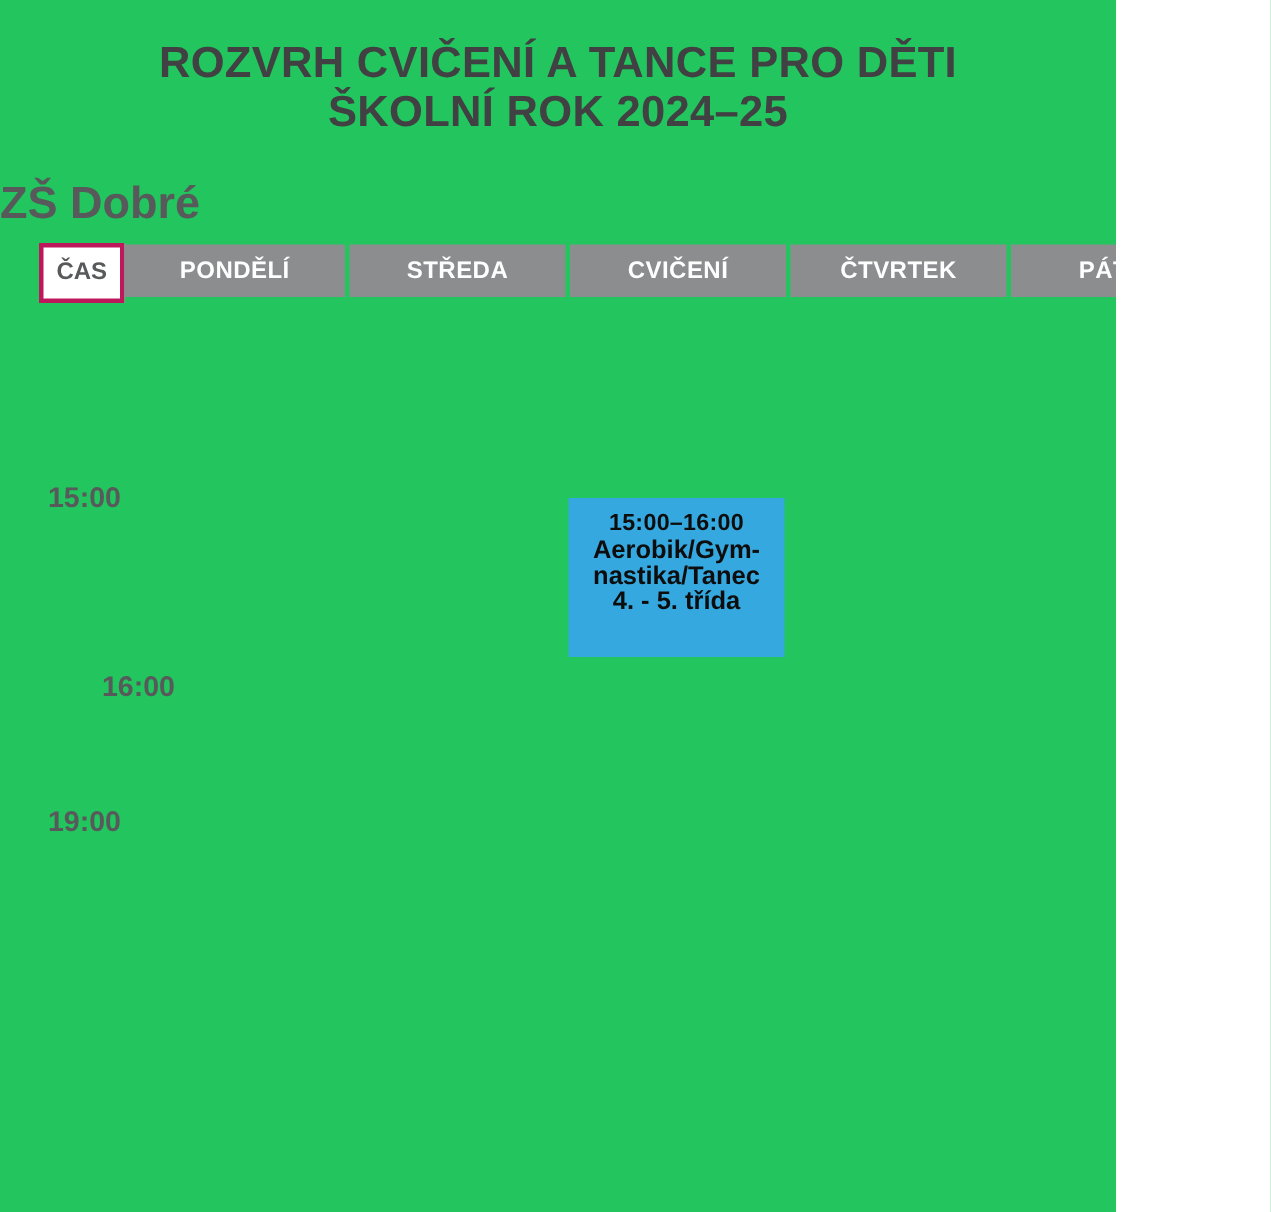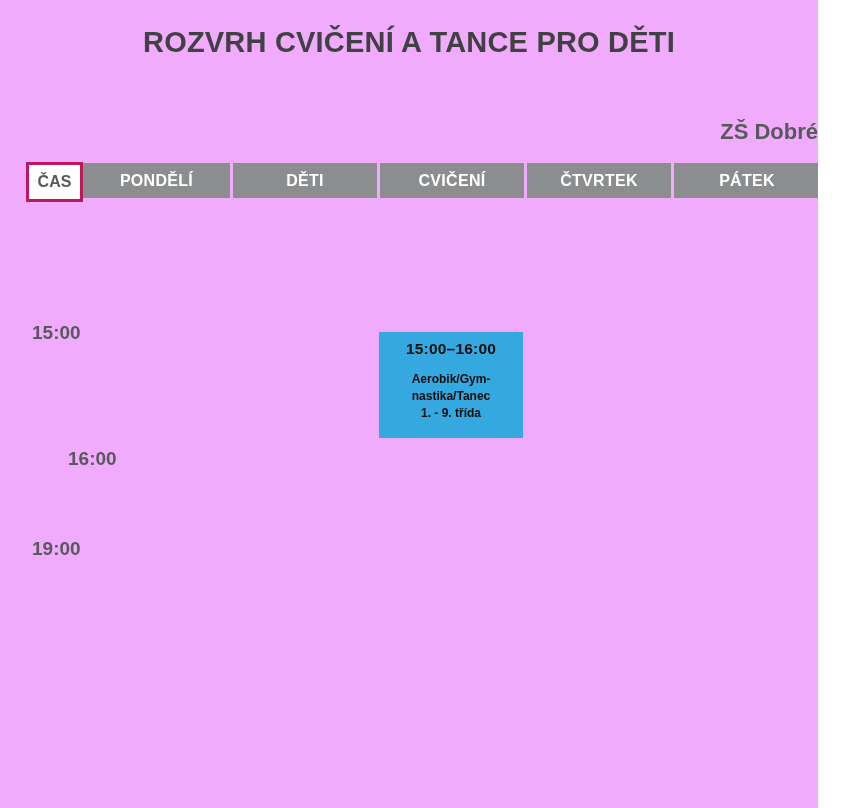--- a/index.html
+++ b/index.html
@@ -1,44 +1,44 @@
 <!DOCTYPE html>
 <html><head>
 <meta charset="utf-8">
 <style>
   * { margin: 0; padding: 0; box-sizing: border-box; }
   html, body { background: #ffffff; }
   .page {
     position: relative;
-    width: 818px;
+    width: 744px;
     height: 808px;
-    background: #f0abfc;
+    background: #22c55e;
     font-family: "Liberation Sans", sans-serif;
     overflow: hidden;
   }
   .title {
     position: absolute;
     top: 26px;
     left: 0;
     width: 100%;
     text-align: center;
     color: #414042;
     font-size: 29px;
     font-weight: 700;
     line-height: 33px;
     letter-spacing: 0.2px;
   }
   .subtitle {
     position: absolute;
     top: 119px;
     left: 0;
     width: 100%;
-    text-align: right;
+    text-align: left;
     color: #58595b;
-    font-size: 22px;
+    font-size: 30px;
     font-weight: 700;
   }
   .time-col-box {
     position: absolute;
     top: 162px;
     left: 26px;
     width: 57px;
     height: 40px;
     background: #ffffff;
     border: 3px solid #be185d;
@@ -91,51 +91,51 @@
     flex-direction: column;
     align-items: center;
   }
   .event-time {
     margin-top: 8px;
     font-size: 15.5px;
     font-weight: 700;
     letter-spacing: 0.2px;
   }
   .event-body {
-    margin-top: 13px;
-    font-size: 12px;
+    font-size: 17px;
     font-weight: 700;
     line-height: 17px;
   }
 </style>
 </head>
 <body>
 
 <div class="page">
 
   <div class="title">
     <div>ROZVRH CVIČENÍ A TANCE PRO DĚTI</div>
+    <div>ŠKOLNÍ ROK 2024–25</div>
   </div>
 
   <div class="subtitle">ZŠ Dobré</div>
 
   <div class="time-col-box">ČAS</div>
 
   <div class="day-cell day-mon">PONDĚLÍ</div>
-  <div class="day-cell day-tue">DĚTI</div>
+  <div class="day-cell day-tue">STŘEDA</div>
   <div class="day-cell day-wed">CVIČENÍ</div>
   <div class="day-cell day-fri">PÁTEK</div>
   <div class="day-cell day-thu">ČTVRTEK</div>
 
   <div class="time-label t-15">15:00</div>
   <div class="time-label t-16">16:00</div>
   <div class="time-label t-17">19:00</div>
 
   <div class="event-block">
     <div class="event-time">15:00–16:00</div>
     <div class="event-body">
       <div>Aerobik/Gym-</div>
       <div>nastika/Tanec</div>
-      <div>1. - 9. třída</div>
+      <div>4. - 5. třída</div>
     </div>
   </div>
 
 </div>
 
 </body></html>

